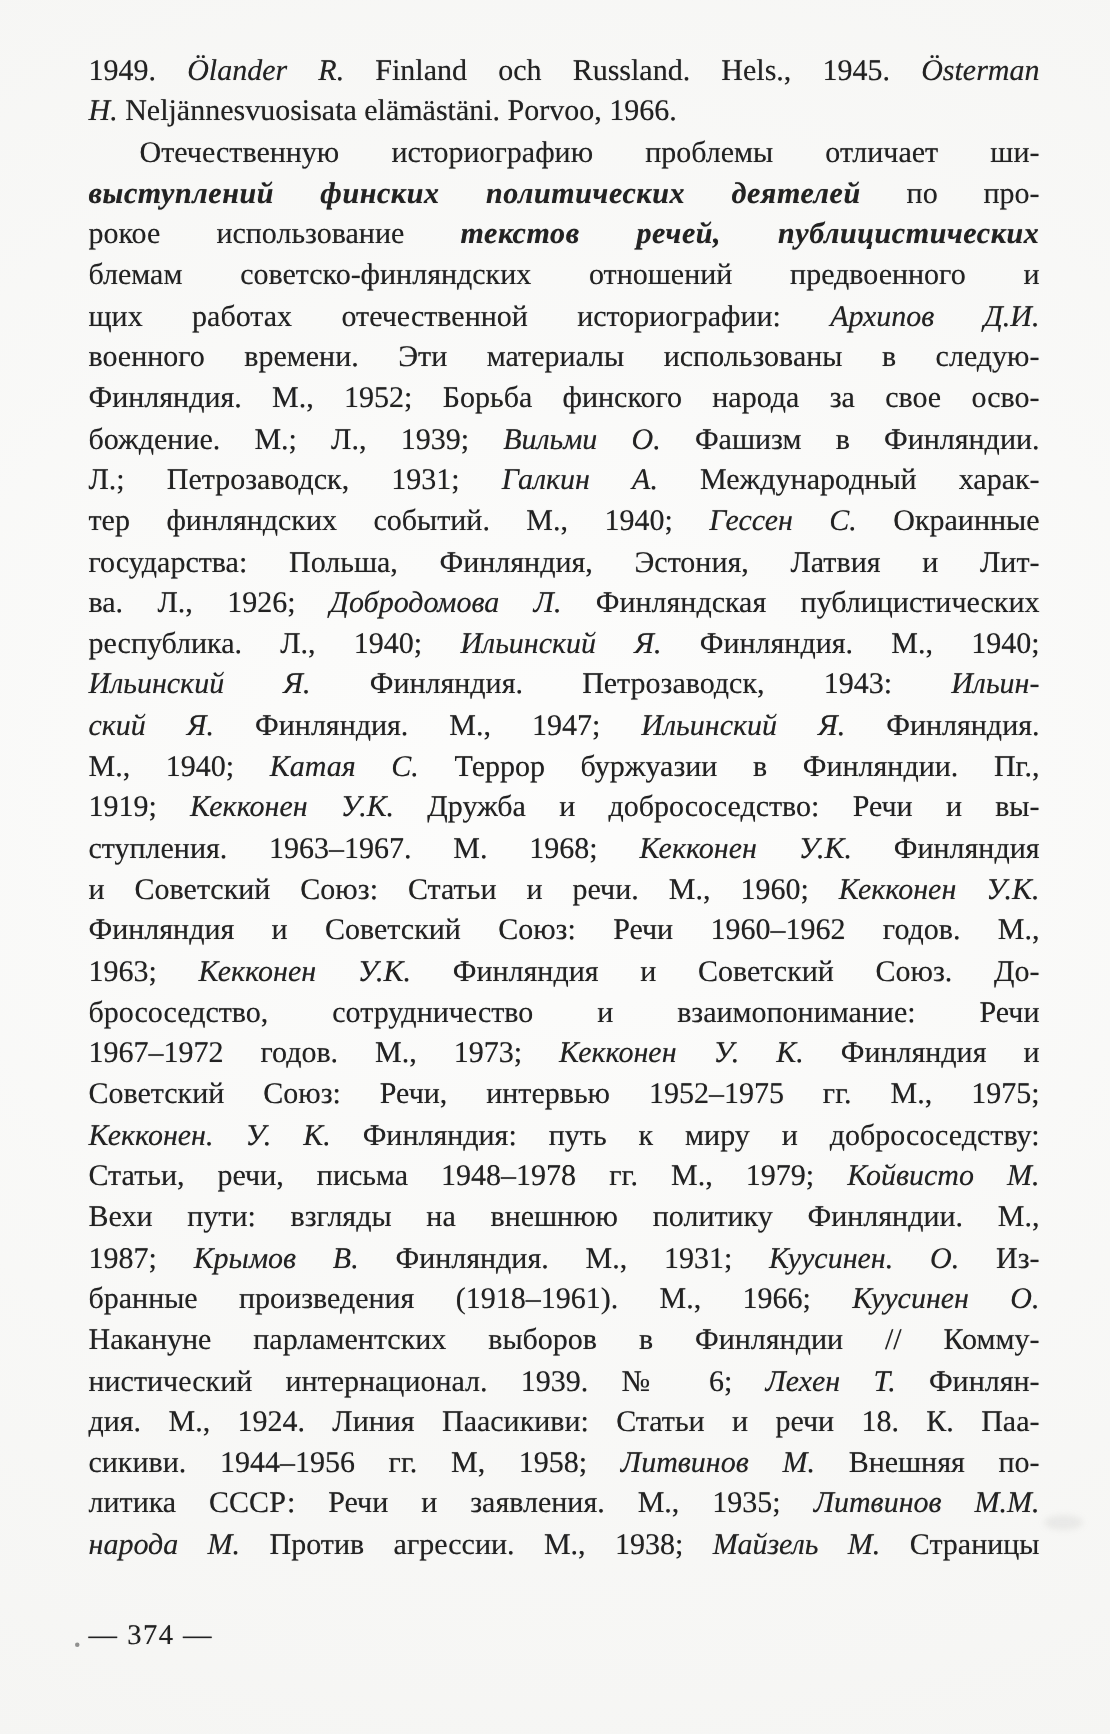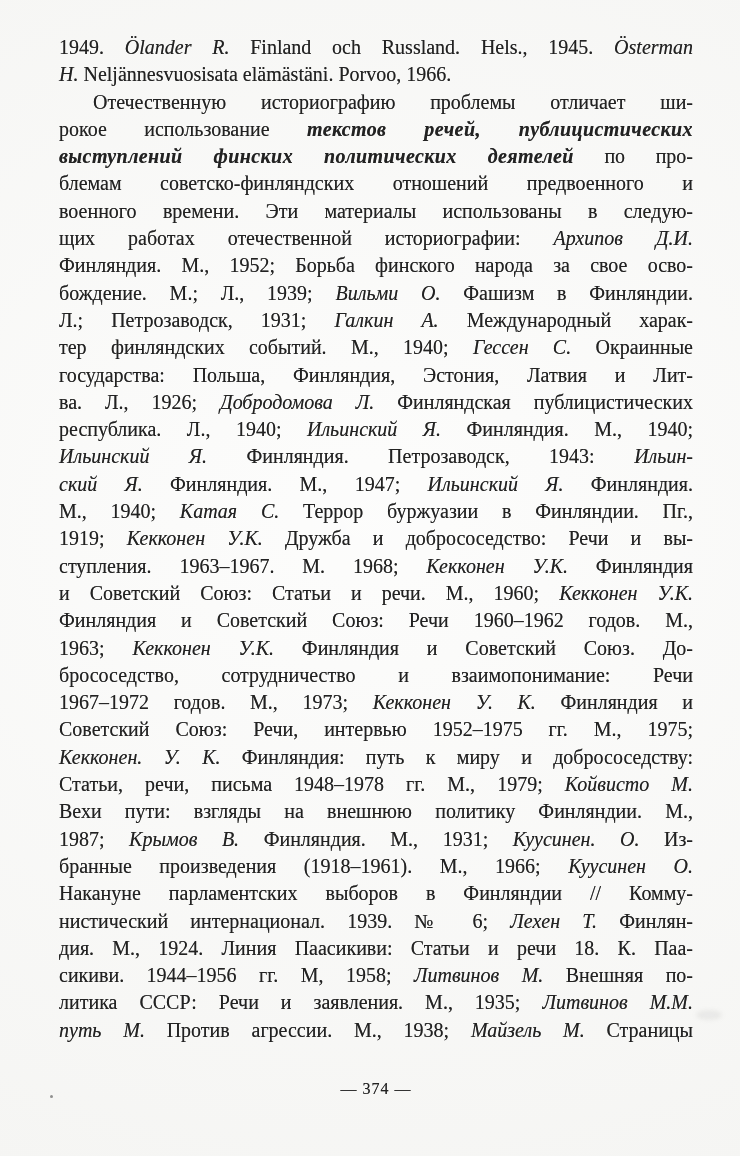--- a/index.html
+++ b/index.html
@@ -50,22 +50,21 @@
   .seg-bi {
     font-style: italic;
     font-weight: 700;
     letter-spacing: 0.4px;
   }
   .page-footer {
     position: absolute;
     left: 59px;
     top: 1080px;
     width: 634px;
-    text-align: center;
-    font-size: 16px;
+    font-size: 19px;
     letter-spacing: 1px;
     text-shadow: 0 0 0.5px rgba(30,30,30,0.55);
   }
   .artifact-dot {
     position: absolute;
     left: 50px;
     top: 1095px;
     width: 3px;
     height: 3px;
     border-radius: 50%;
@@ -83,25 +82,25 @@
   }
 </style>
 </head>
 <body>
 
 <div class="scan-page">
   <div class="page-text">
       <div class="line"><span>1949. </span><span class="seg-i">Ölander R.</span><span> Finland och Russland. Hels., 1945. </span><span class="seg-i">Österman</span></div>
       <div class="line nojust"><span class="seg-i">H.</span><span> Neljännesvuosisata elämästäni. Porvoo, 1966.</span></div>
       <div class="line indent"><span>Отечественную историографию проблемы отличает ши-</span></div>
+      <div class="line"><span class="seg-bi">выступлений финских политических деятелей</span><span> по про-</span></div>
       <div class="line"><span>рокое использование </span><span class="seg-bi">текстов речей, публицистических</span></div>
-      <div class="line"><span class="seg-bi">выступлений финских политических деятелей</span><span> по про-</span></div>
       <div class="line"><span>блемам советско-финляндских отношений предвоенного и</span></div>
+      <div class="line"><span>щих работах отечественной историографии: </span><span class="seg-i">Архипов Д.И.</span></div>
       <div class="line"><span>военного времени. Эти материалы использованы в следую-</span></div>
-      <div class="line"><span>щих работах отечественной историографии: </span><span class="seg-i">Архипов Д.И.</span></div>
       <div class="line"><span>Финляндия. М., 1952; Борьба финского народа за свое осво-</span></div>
       <div class="line"><span>бождение. М.; Л., 1939; </span><span class="seg-i">Вильми О.</span><span> Фашизм в Финляндии.</span></div>
       <div class="line"><span>Л.; Петрозаводск, 1931; </span><span class="seg-i">Галкин А.</span><span> Международный харак-</span></div>
       <div class="line"><span>тер финляндских событий. М., 1940; </span><span class="seg-i">Гессен С.</span><span> Окраинные</span></div>
       <div class="line"><span>государства: Польша, Финляндия, Эстония, Латвия и Лит-</span></div>
       <div class="line"><span>ва. Л., 1926; </span><span class="seg-i">Добродомова Л.</span><span> Финляндская публицистических</span></div>
       <div class="line"><span>республика. Л., 1940; </span><span class="seg-i">Ильинский Я.</span><span> Финляндия. М., 1940;</span></div>
       <div class="line"><span class="seg-i">Ильинский Я.</span><span> Финляндия. Петрозаводск, 1943: </span><span class="seg-i">Ильин-</span></div>
       <div class="line"><span class="seg-i">ский Я.</span><span> Финляндия. М., 1947; </span><span class="seg-i">Ильинский Я.</span><span> Финляндия.</span></div>
       <div class="line"><span>М., 1940; </span><span class="seg-i">Катая С.</span><span> Террор буржуазии в Финляндии. Пг.,</span></div>
@@ -116,18 +115,18 @@
       <div class="line"><span class="seg-i">Кекконен. У. К.</span><span> Финляндия: путь к миру и добрососедству:</span></div>
       <div class="line"><span>Статьи, речи, письма 1948–1978 гг. М., 1979; </span><span class="seg-i">Койвисто М.</span></div>
       <div class="line"><span>Вехи пути: взгляды на внешнюю политику Финляндии. М.,</span></div>
       <div class="line"><span>1987; </span><span class="seg-i">Крымов В.</span><span> Финляндия. М., 1931; </span><span class="seg-i">Куусинен. О.</span><span> Из-</span></div>
       <div class="line"><span>бранные произведения (1918–1961). М., 1966; </span><span class="seg-i">Куусинен О.</span></div>
       <div class="line"><span>Накануне парламентских выборов в Финляндии // Комму-</span></div>
       <div class="line"><span>нистический интернационал. 1939. № 6; </span><span class="seg-i">Лехен Т.</span><span> Финлян-</span></div>
       <div class="line"><span>дия. М., 1924. Линия Паасикиви: Статьи и речи 18. К. Паа-</span></div>
       <div class="line"><span>сикиви. 1944–1956 гг. М, 1958; </span><span class="seg-i">Литвинов М.</span><span> Внешняя по-</span></div>
       <div class="line"><span>литика СССР: Речи и заявления. М., 1935; </span><span class="seg-i">Литвинов М.М.</span></div>
-      <div class="line"><span class="seg-i">путь М.</span><span> Против агрессии. М., 1938; </span><span class="seg-i">Майзель М.</span><span> Страницы</span></div>
+      <div class="line"><span class="seg-i">народа М.</span><span> Против агрессии. М., 1938; </span><span class="seg-i">Майзель М.</span><span> Страницы</span></div>
     </div>
   <div class="page-footer">— 374 —</div>
   <div class="artifact-dot"></div>
   <div class="smudge"></div>
 </div>
 
 </body></html>

